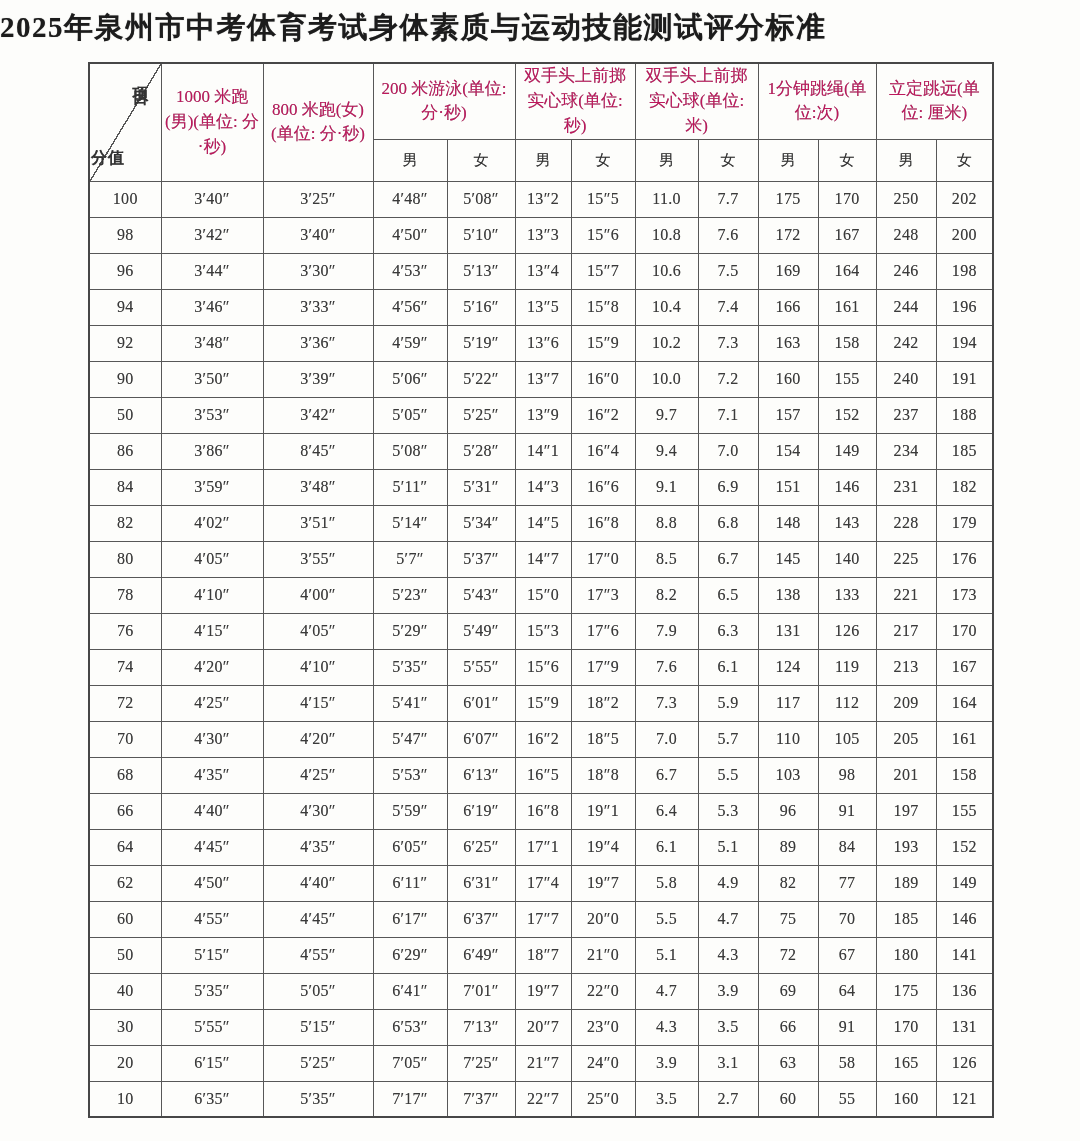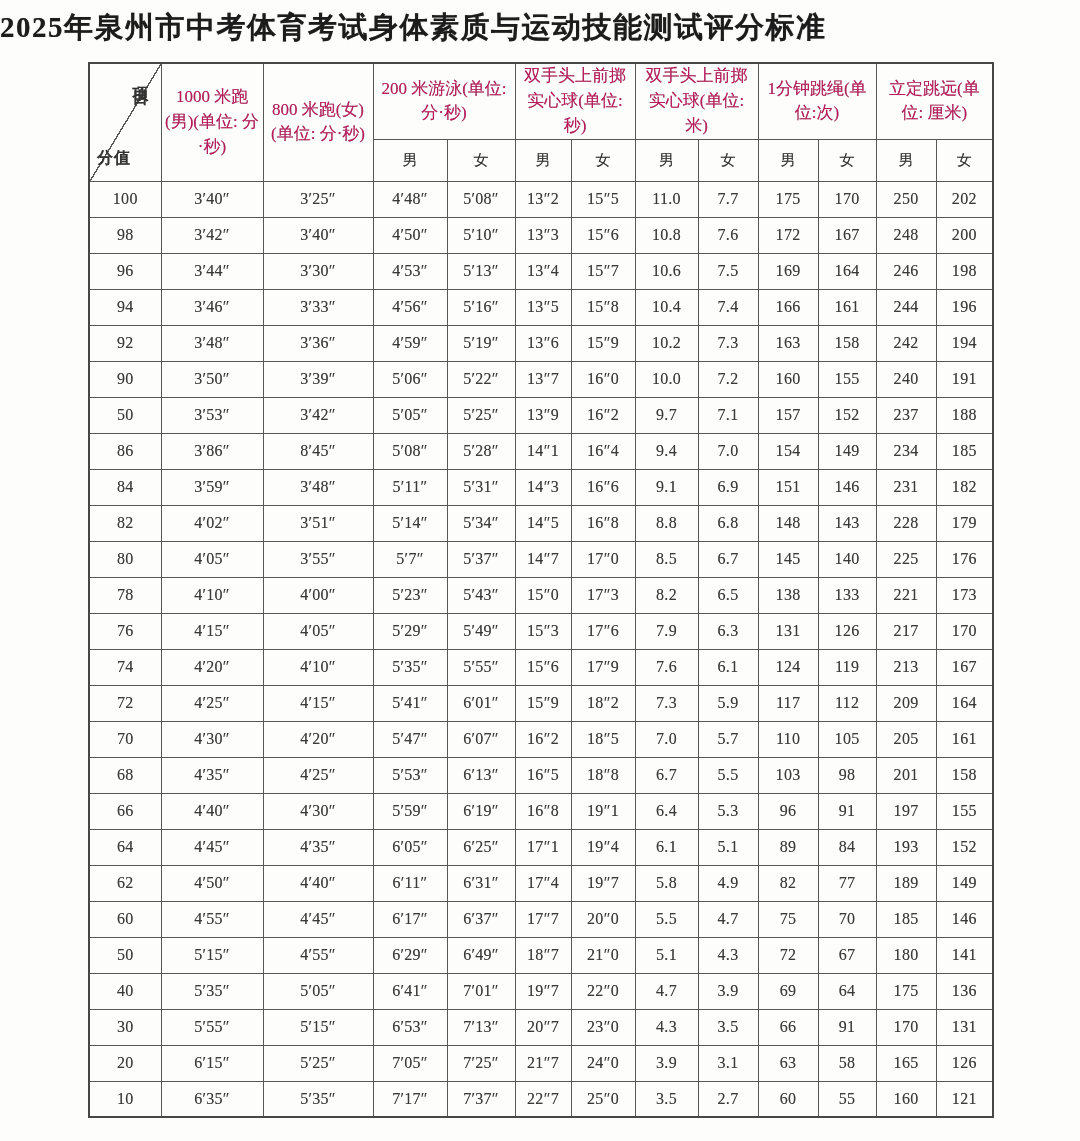--- a/index.html
+++ b/index.html
@@ -72,21 +72,21 @@
   .corner-top {
     position: absolute;
     top: 10px; right: 10px;
     writing-mode: vertical-rl;
     font-size: 16px;
     letter-spacing: 4px;
     color: #333;
   }
   .corner-bottom {
     position: absolute;
-    bottom: 12px; left: 7px;
+    bottom: 12px; left: 1px;
     font-size: 16px;
     letter-spacing: 1px;
     color: #333;
   }
 </style>
 </head>
 <body>
 
 <div class="page">
   <h1 class="doc-title">2025年泉州市中考体育考试身体素质与运动技能测试评分标准</h1>

